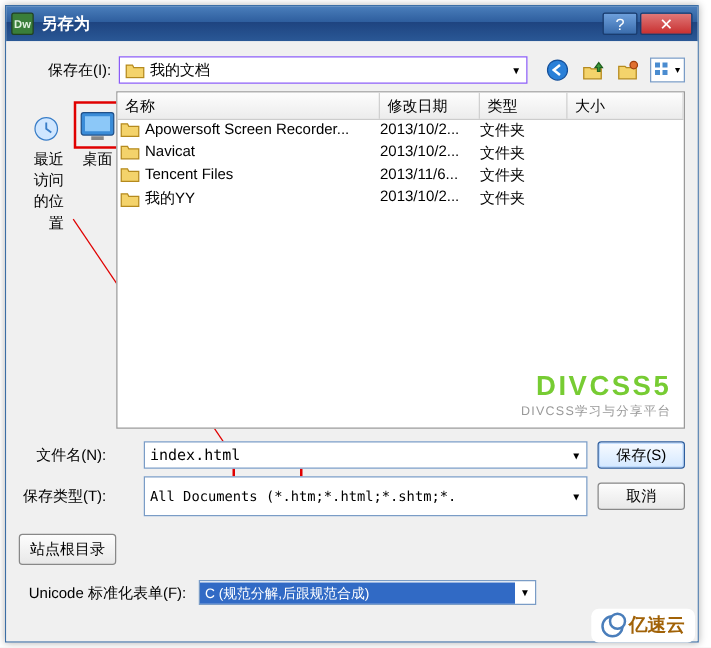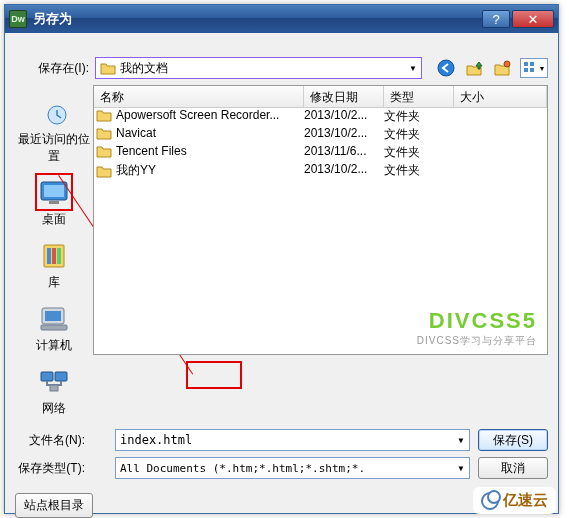--- a/index.html
+++ b/index.html
@@ -46,21 +46,21 @@
     display: flex; align-items: center; justify-content: center;
     font-size: 13px;
     color: #fff;
     background: linear-gradient(to bottom, #6ea0dc, #3a6cac);
   }
   .winbtn.close {
     background: linear-gradient(to bottom, #e07878, #c83030);
     width: 42px;
   }
   .body {
-    padding: 24px 10px;
+    padding: 12px 10px;
     background: #f0f0f0;
     height: calc(100% - 28px);
   }
   .row { display: flex; align-items: center; margin-bottom: 6px; }
   .label-col { width: 80px; text-align: right; padding-right: 6px; }
   .savein-select {
     flex: 1;
     height: 22px;
     border: 1px solid #8b5cf6;
     background: #fff;
@@ -81,23 +81,23 @@
   .tool-icon {
     width: 20px; height: 20px;
     display: flex; align-items: center; justify-content: center;
     cursor: pointer;
   }
   .main-row { display: flex; }
   .sidebar {
     width: 78px;
     padding-top: 8px;
     display: flex;
-    flex-direction: column;
+    flex-direction: row;
     gap: 6px;
-    text-align: center;
+    text-align: right;
   }
   .sidebar-item {
     display: flex; flex-direction: column; align-items: center;
     cursor: pointer;
     padding: 2px;
   }
   .sidebar-item .icon {
     width: 34px; height: 34px;
     display: flex; align-items: center; justify-content: center;
     font-size: 22px;
@@ -181,21 +181,21 @@
     cursor: pointer;
     box-shadow: inset 0 0 0 1px #b8d8ff;
   }
   .btn.cancel {
     background: linear-gradient(to bottom, #fdfdfd, #e8e8e8);
     border-color: #888;
     box-shadow: none;
   }
   .filetype-select {
     flex: 1;
-    height: 22px;
+    height: 32px;
     border: 1px solid #7a9cc6;
     background: #fff;
     display: flex; align-items: center; padding: 0 4px;
     position: relative;
     margin-left: 22px;
     font-family: Tahoma, monospace;
     font-size: 11px;
     text-align: right;
   }
   .siteroot-btn {

